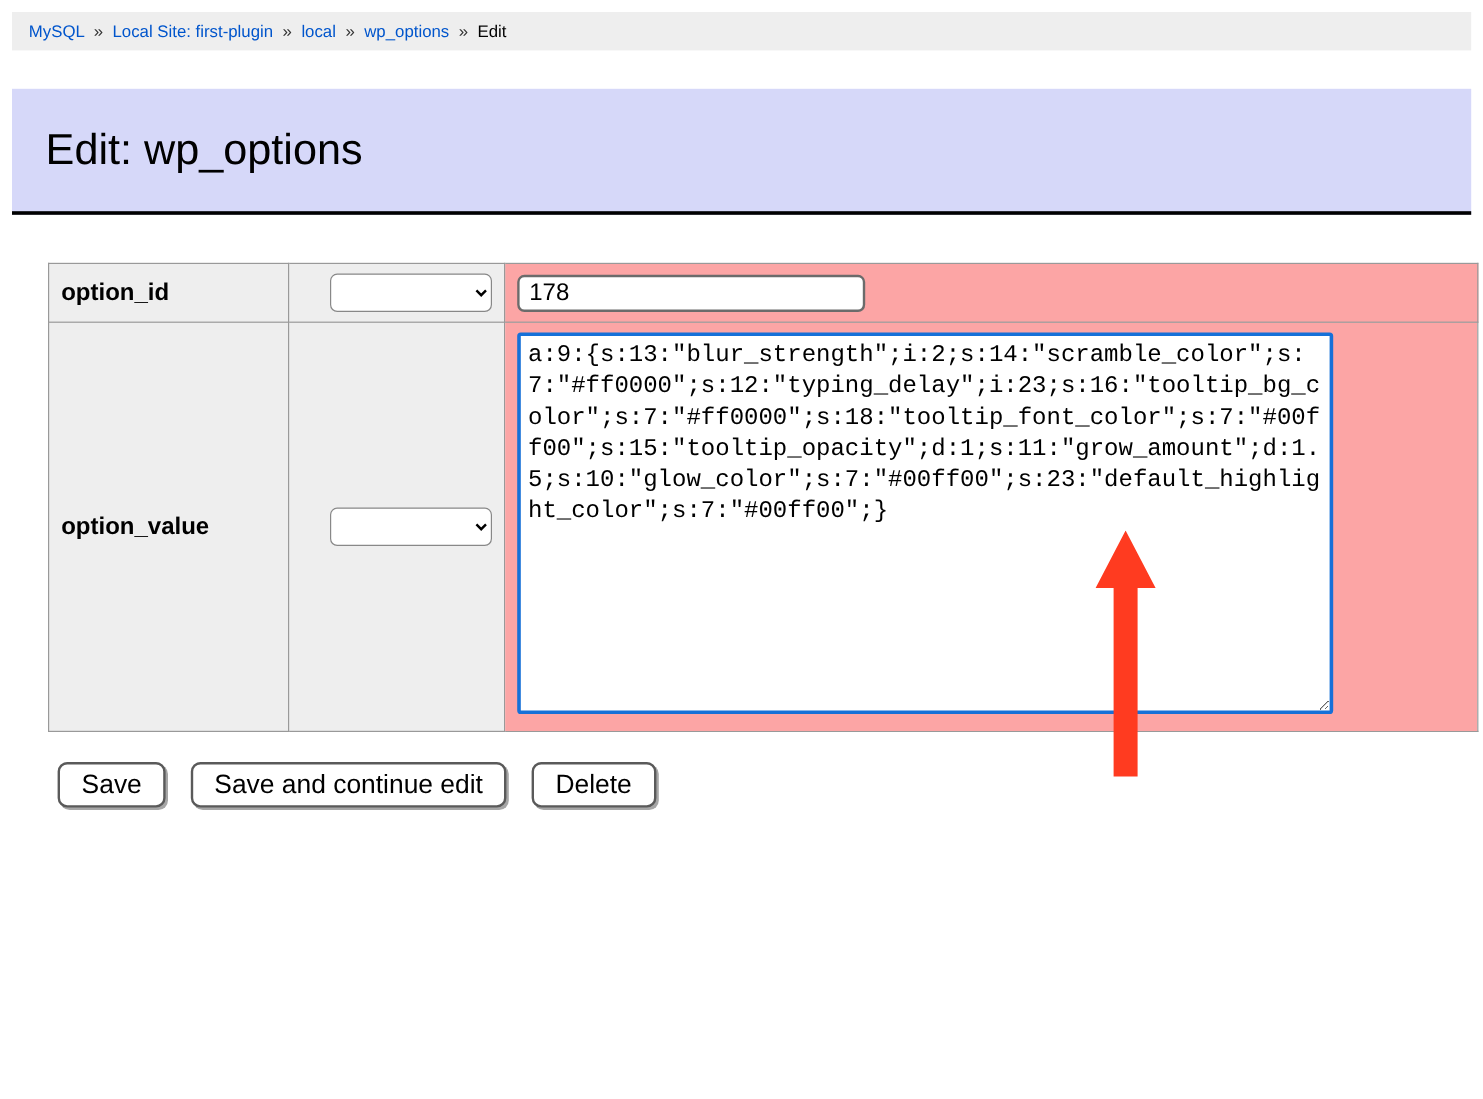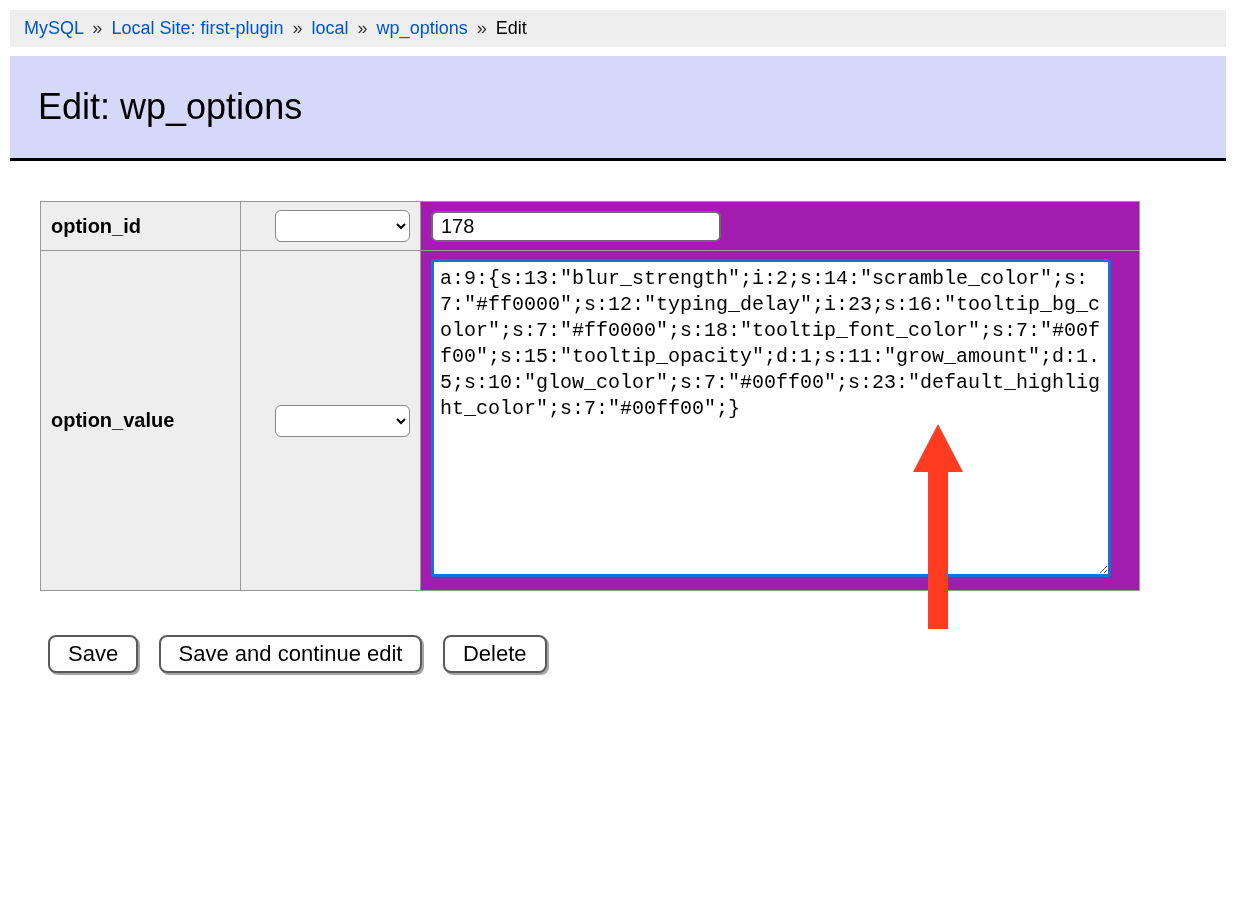--- a/index.html
+++ b/index.html
@@ -10,50 +10,50 @@
     body {
       font-family: Verdana, Arial, sans-serif;
       font-size: 16px;
       background: #fff;
       color: #000;
     }
     .breadcrumb {
       background: #eeeeee;
       padding: 8px 14px;
       margin: 10px 10px 0 10px;
-      font-size: 18px;
+      font-size: 14px;
     }
     .breadcrumb a {
       color: #0055cc;
       text-decoration: none;
     }
     .breadcrumb .sep {
       color: #333;
       margin: 0 4px;
     }
     .breadcrumb .current {
       color: #000;
     }
     .header-block {
       background: #d6d8f9;
-      margin: 9px 10px 0 10px;
+      margin: 32px 10px 0 10px;
       padding: 30px 28px 30px 28px;
       border-bottom: 3px solid #000;
     }
     .header-block h2 {
       font-size: 36px;
       font-weight: normal;
       color: #000;
     }
     .form-wrap {
       padding: 40px 10px 10px 40px;
     }
     table.fields {
       border-collapse: collapse;
-      width: 1100px;
+      width: 1192px;
     }
     table.fields th,
     table.fields td {
       border: 1px solid #999;
       padding: 8px 10px;
       text-align: left;
       vertical-align: middle;
       font-size: 20px;
     }
     table.fields th {
@@ -69,21 +69,21 @@
     table.fields td.func-col select {
       width: 135px;
       height: 32px;
       font-size: 17px;
       border: 1px solid #888;
       border-radius: 6px;
       background: #fff;
       padding: 2px 6px;
     }
     table.fields td.value-col {
-      background: #a21caf;
+      background: #fca5a5;
     }
     input[type="text"].fld {
       font-size: 20px;
       padding: 2px 8px;
       border: 2px solid #6b6b6b;
       border-radius: 6px;
       background: #fff;
       font-family: inherit;
     }
     input.fld-short {
@@ -102,21 +102,21 @@
       font-size: 20px;
       padding: 4px 6px;
       border: 3px solid #1670d8;
       border-radius: 3px;
       resize: both;
       line-height: 1.3;
       word-break: break-all;
       overflow-wrap: break-word;
     }
     .button-row {
-      margin-top: 44px;
+      margin-top: 25px;
       margin-left: 8px;
     }
     .button-row button {
       font-size: 22px;
       padding: 4px 18px;
       border: 2px solid #5a5a5a;
       border-radius: 8px;
       background: #fff;
       margin-right: 16px;
       cursor: pointer;

